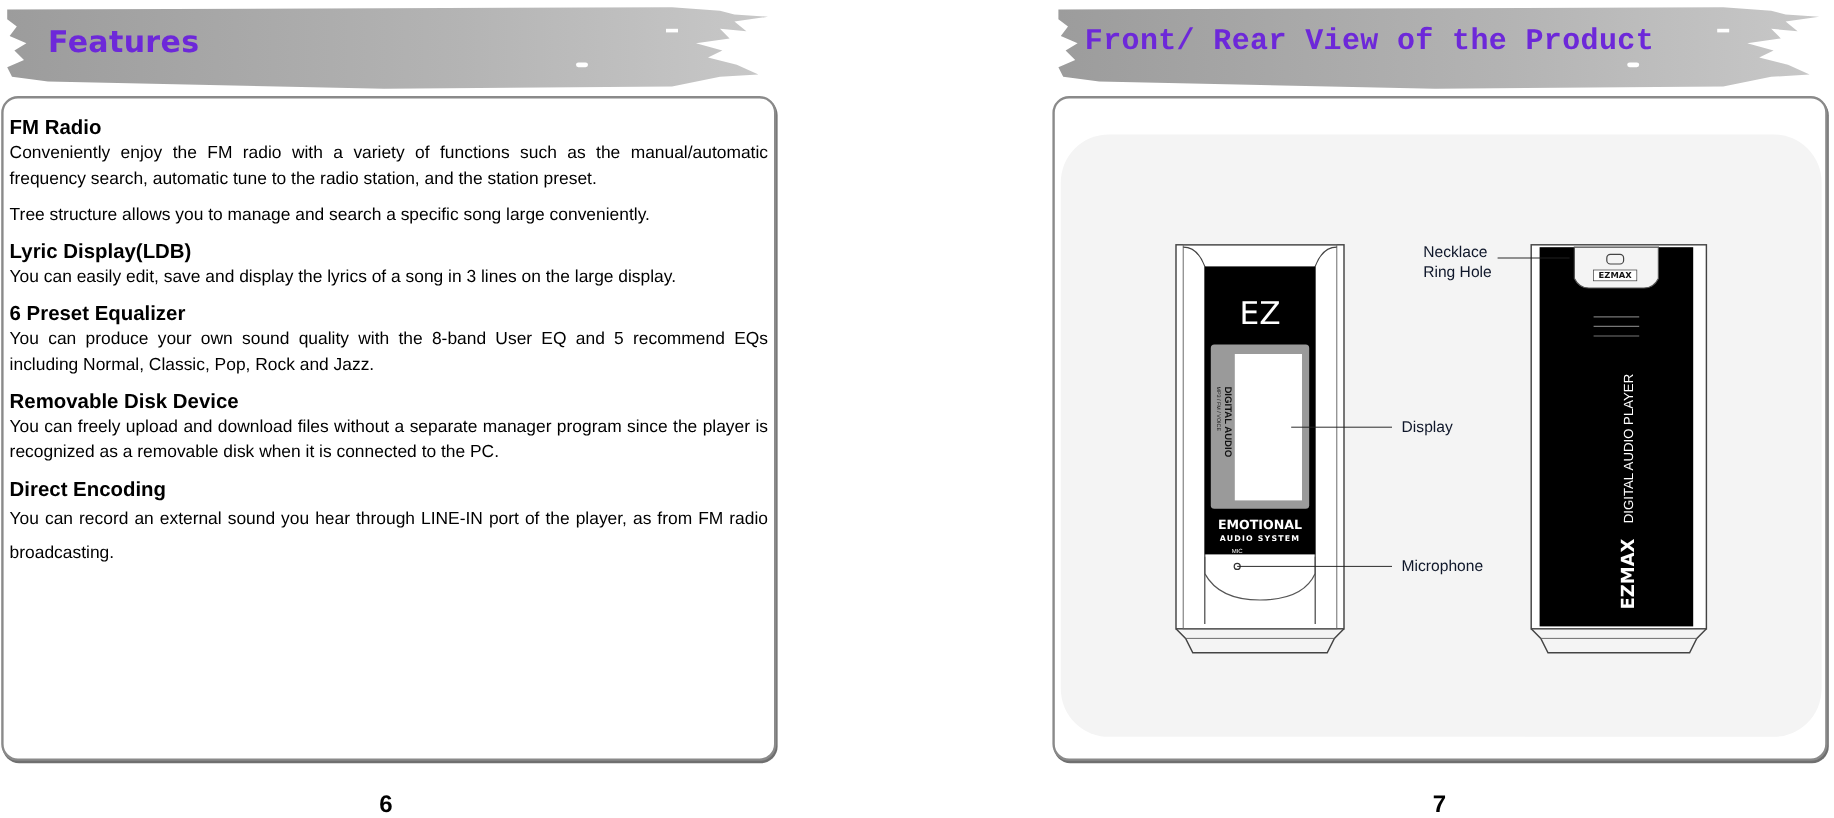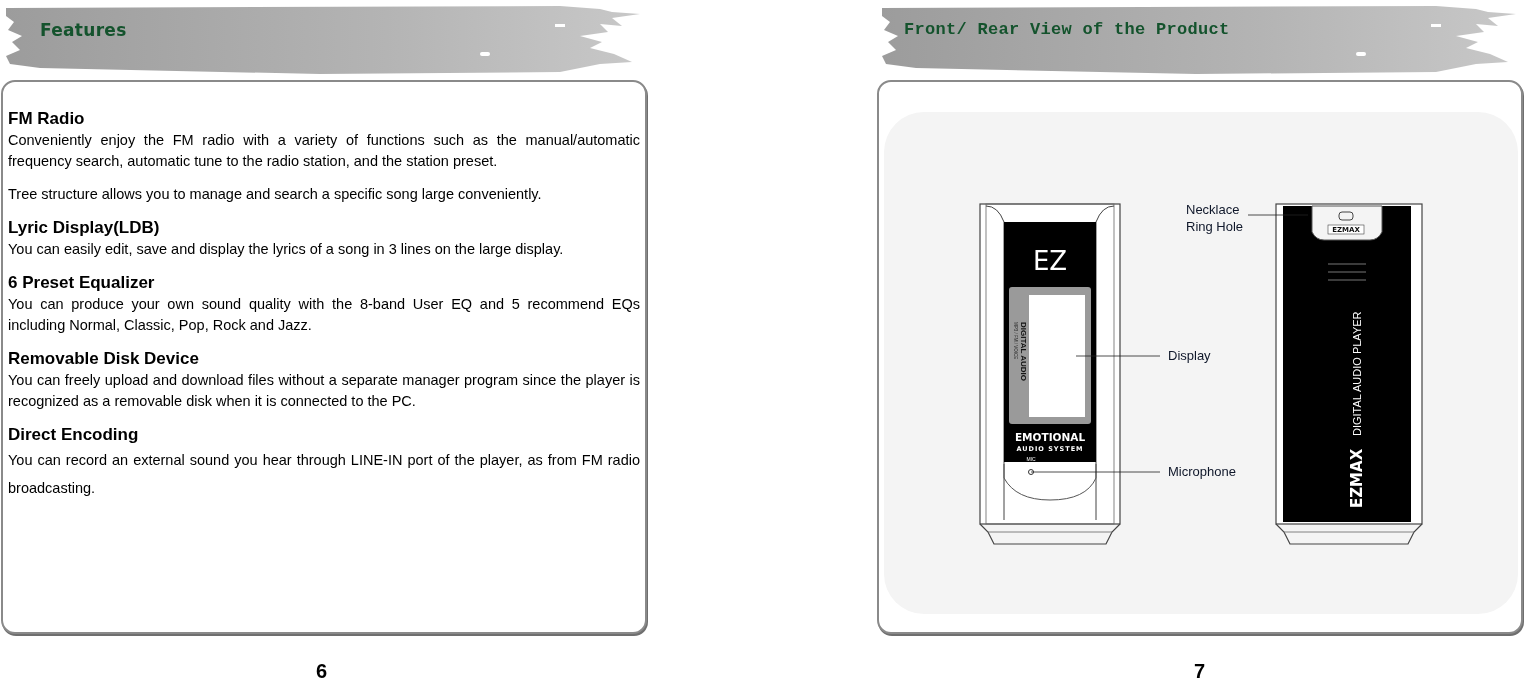--- a/index.html
+++ b/index.html
@@ -3,28 +3,28 @@
 <meta charset="utf-8">
 <style>
   html, body { margin:0; padding:0; background:#ffffff; }
   body { width:1528px; height:682px; position:relative; overflow:hidden; font-family:"Liberation Sans", sans-serif; color:#000; }
   .page { position:absolute; top:0; width:652px; height:682px; }
   .page.left { left:0; }
   .page.right { left:876px; }
 
   .banner { position:absolute; left:0; top:2px; width:652px; height:74px; }
   .banner svg { position:absolute; left:0; top:0; }
-  .banner-title { position:absolute; top:18px; font-family:"DejaVu Sans", sans-serif; font-weight:bold; font-size:17px; color:#14532d; letter-spacing:0.3px; white-space:nowrap; }
+  .banner-title { position:absolute; top:18px; font-family:"DejaVu Sans", sans-serif; font-weight:bold; font-size:25px; color:#6d28d9; letter-spacing:0.3px; white-space:nowrap; }
   .left .banner-title { left:40px; }
   .right .banner-title { left:28px;font-family:Liberation Mono, monospace; }
 
   .box { position:absolute; left:1px; top:80px; width:646px; height:554px; border:2px solid #8a8a8a; border-radius:14px; background:#fff; box-shadow:1px 2px 0 #6f6f6f; box-sizing:border-box; }
 
   .content { position:absolute; left:8px; top:96px; width:632px; font-size:14.5px; line-height:21px; }
-  .feature { margin-bottom:9px;margin-top:12px; }
+  .feature { margin-bottom:9px; }
   .feature h3 { margin:0; font-size:17px; line-height:22px; font-weight:bold; }
   .feature p { margin:0; text-align:justify; }
   .feature.last p { line-height:28px; }
 
   .page-number { position:absolute; top:660px; font-size:20px; font-weight:bold; }
   .left .page-number { left:316px; }
   .right .page-number { left:318px; }
 
   .panel { position:absolute; left:8px; top:112px; width:634px; height:502px; background:#f4f4f4; border-radius:40px; }
 

